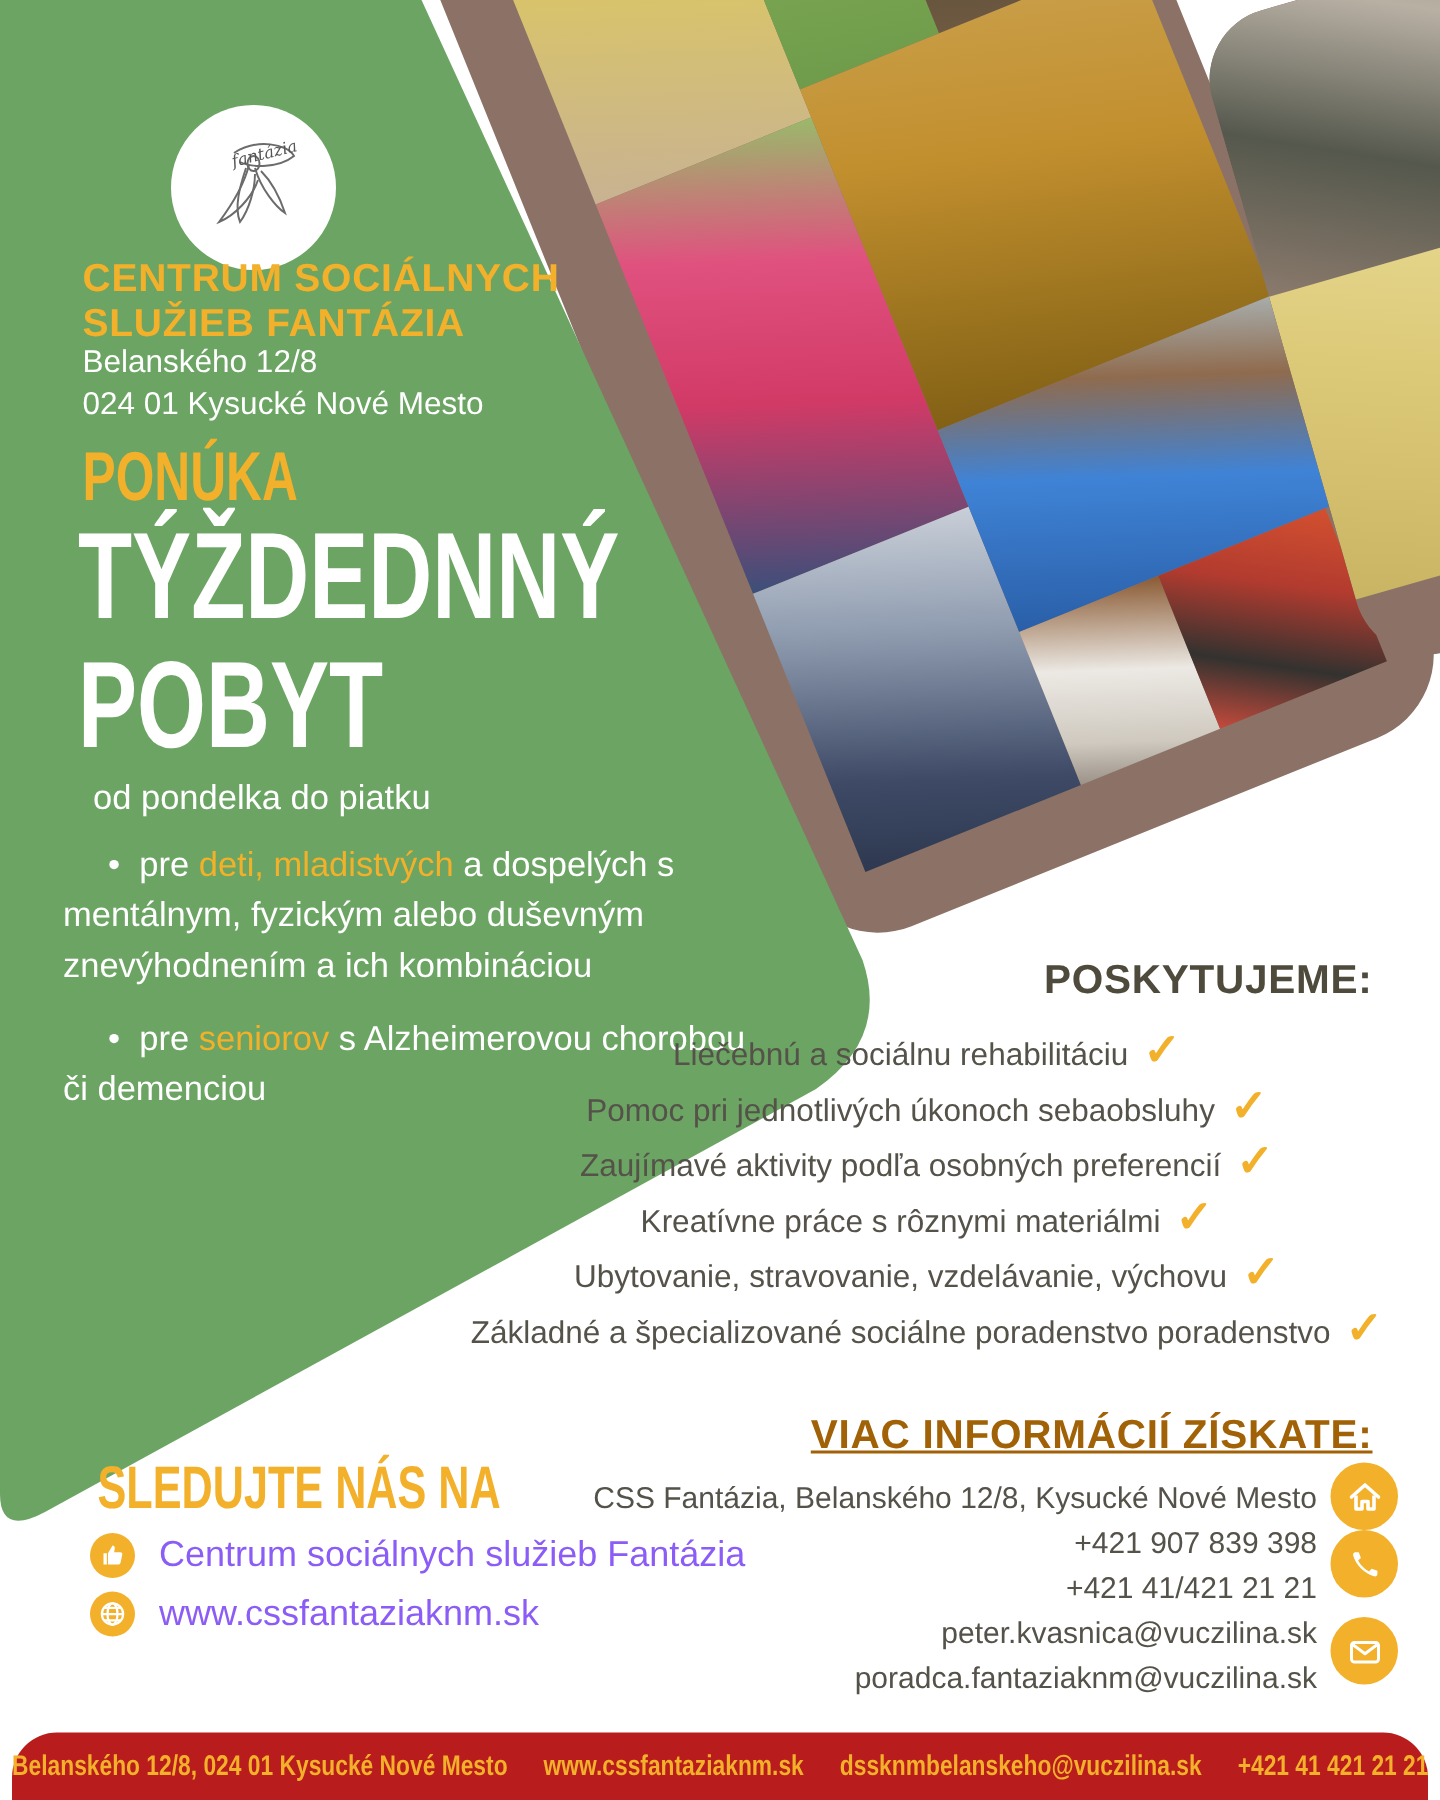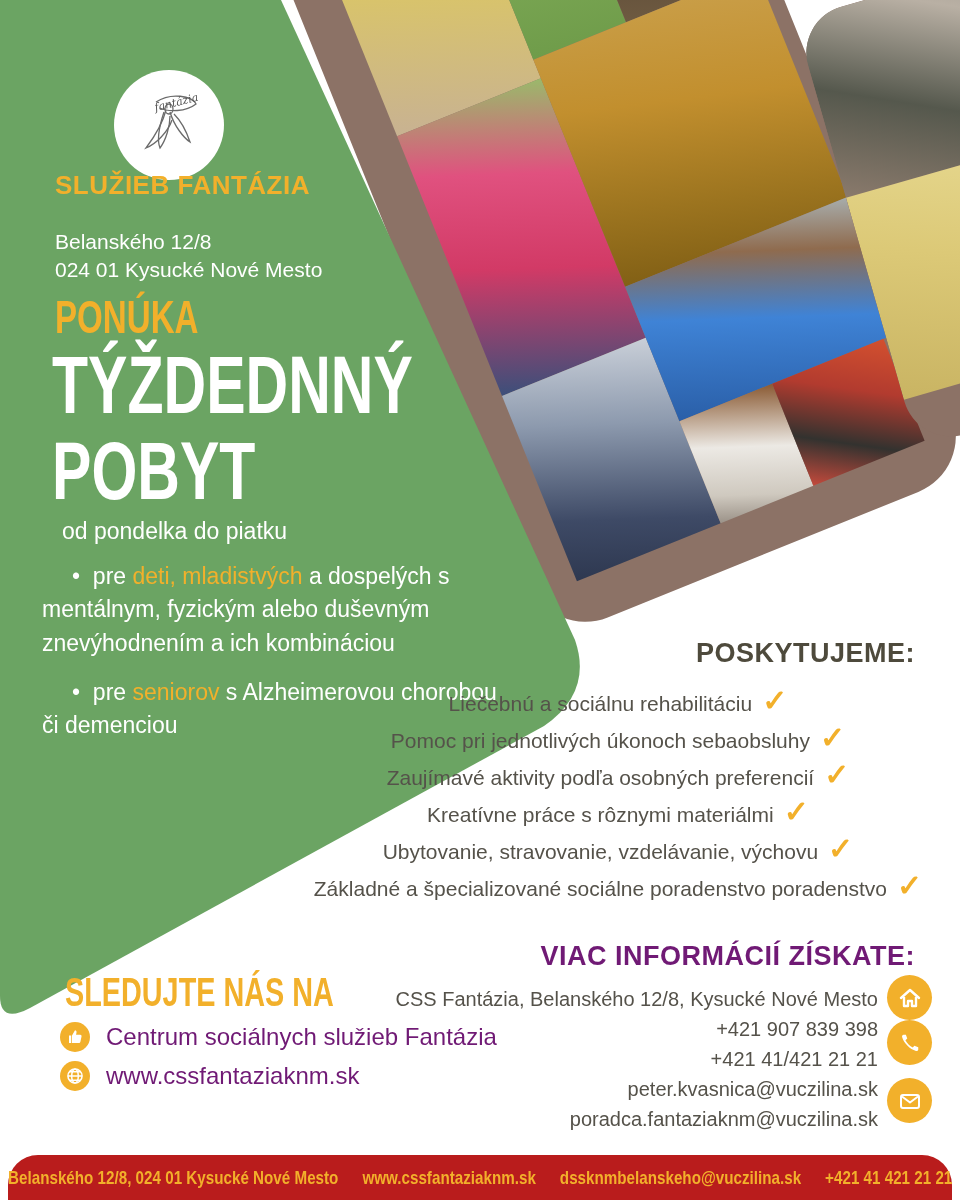--- a/index.html
+++ b/index.html
@@ -48,37 +48,37 @@
   .services{position:absolute;right:33px;top:638px;display:flex;flex-direction:column;
             align-items:flex-end;}
   .services-heading{font-size:27px;font-weight:800;color:#4e4a3c;margin-right:12px;
                     margin-bottom:16px;letter-spacing:.5px;}
   .service-row{display:flex;align-items:center;gap:10px;height:37px;}
   .service-text{font-size:21px;color:#55524a;}
   .check{width:30px;color:#f2b02b;font-size:30px;font-weight:bold;line-height:1;
          transform:translateY(-3px);}
   
   .info-heading{position:absolute;right:45px;top:941px;font-size:27px;font-weight:800;
-                color:#701a75;letter-spacing:.5px;}
+                color:#a16207;letter-spacing:.5px;text-decoration:underline;}
   .info-lines{position:absolute;right:82px;top:984px;display:flex;flex-direction:column;
               align-items:flex-end;}
   .info-line{font-size:20px;color:#55524a;height:30px;display:flex;align-items:center;}
   .icon-col .circ{position:absolute;width:45px;height:45px;border-radius:50%;
                   background:#f2b02b;display:flex;align-items:center;justify-content:center;}
   .circ svg{display:block;}
   .circ-home{right:28px;top:975px;}
   .circ-phone{right:28px;top:1020px;}
   .circ-mail{right:28px;top:1078px;}
   
   .social-heading{position:absolute;left:65px;top:970px;font-size:40px;color:#f2b02b;}
   .social-rows{position:absolute;left:60px;top:1022px;display:flex;flex-direction:column;gap:9px;}
   .social-row{display:flex;align-items:center;gap:16px;}
   .social-ic{width:30px;height:30px;border-radius:50%;background:#f2b02b;flex:0 0 30px;
              display:flex;align-items:center;justify-content:center;}
-  .social-text{font-size:24px;color:#701a75;}
+  .social-text{font-size:24px;color:#8b5cf6;}
   
   .footer{position:absolute;left:8px;right:8px;top:1155px;height:45px;background:#b91c1c;
           border-radius:30px 30px 0 0;display:flex;align-items:center;justify-content:center;
           z-index:3;}
   .footer-inner{display:flex;gap:30px;white-space:nowrap;transform:scaleX(.8);
                 transform-origin:50% 50%;}
   .footer-item{font-size:19px;font-weight:800;color:#f2b02b;}
   .logo-script{font-family:"DejaVu Serif",serif;font-style:italic;font-size:11px;color:#555;
                position:absolute;transform:rotate(-14deg);left:40px;top:26px;}
 </style>
@@ -128,20 +128,21 @@
           <path d="M40,28 C36,44 26,58 20,66 C30,62 42,50 46,38"></path>
           <path d="M44,30 C48,44 58,56 64,60 C60,48 54,38 48,32"></path>
           <path d="M38,30 C34,42 30,56 34,66 C40,58 44,44 44,34"></path>
           <ellipse cx="43" cy="27" rx="4" ry="5"></ellipse>
         </g>
       </svg>
       <span class="logo-script">fantázia</span>
     </div>
 
     <div class="org-name">
+      <div>CENTRUM SOCIÁLNYCH</div>
       <div>SLUŽIEB FANTÁZIA</div>
     </div>
     <div class="org-addr">
       <div>Belanského 12/8</div>
       <div>024 01 Kysucké Nové Mesto</div>
     </div>
 
     <div class="kicker cond">PONÚKA</div>
     <div class="big-title cond">
       <div>TÝŽDEDNNÝ</div>

